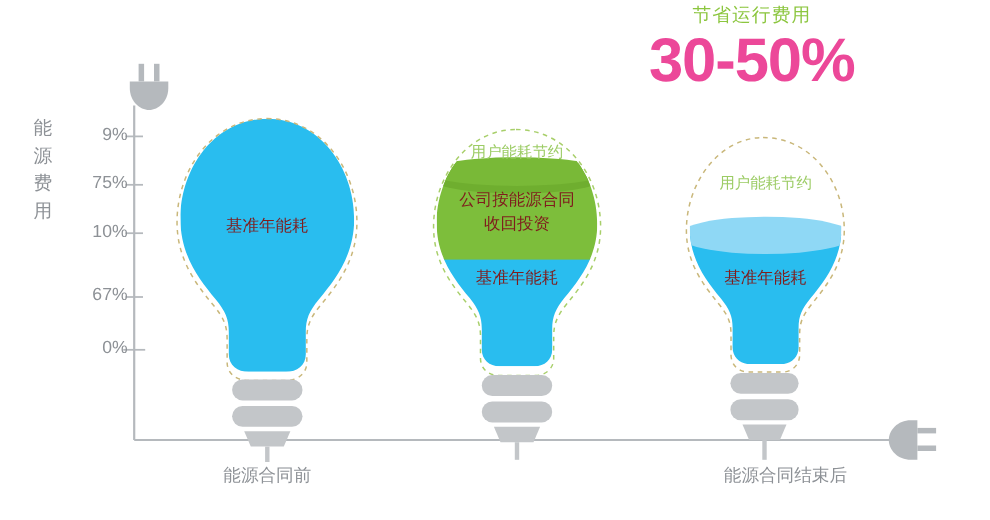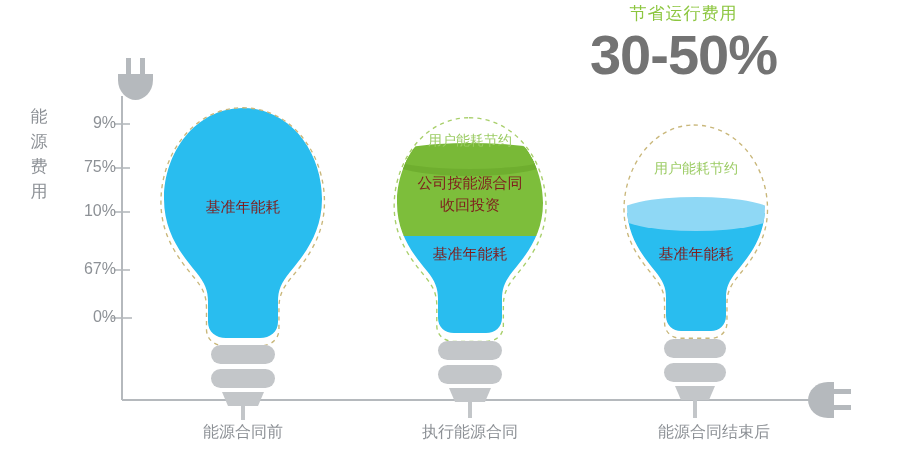--- a/index.html
+++ b/index.html
@@ -13,42 +13,42 @@
   #stage{position:absolute;left:0;top:0;width:825px;height:473px;}
   .svgroot{position:absolute;left:0;top:0;width:900px;height:473px;}
 
   
   .headline{position:absolute;right:48px;top:4px;text-align:center;}
   .headline .sub{
     color:#8cc63f;font-size:17px;letter-spacing:1px;
     line-height:20px;margin:0 0 2px 0;white-space:nowrap;
   }
   .headline .big{
-    color:#737373;font-size:56px;font-weight:bold;line-height:58px;
+    color:#ec4899;font-size:56px;font-weight:bold;line-height:58px;
     letter-spacing:-1px;white-space:nowrap;
   }
 
   
   .ylabel{
     position:absolute;left:26px;top:104px;width:26px;
     color:#8d9196;font-size:17px;line-height:25px;text-align:center;
   }
   .ytick{
     position:absolute;color:#8d9196;font-size:16px;
     text-align:right;width:62px;
   }
   .xtick{
     position:absolute;color:#8d9196;font-size:16px;
     text-align:center;width:200px;top:422px;
   }
 
   
   .blabel{
     position:absolute;text-align:center;width:200px;
-    font-size:15px;line-height:21px;
+    font-size:15px;line-height:21px;font-family:Liberation Mono, monospace;
   }
   .blabel.white{color:#7f1d1d;}
   .blabel.green{color:#9ccc65;font-size:14px;}
 </style>
 </head>
 <body>
 
 <div id="stage">
 
   <svg class="svgroot" viewBox="0 0 900 473">
@@ -174,21 +174,20 @@
 
   <div class="ylabel">能源费用</div>
 
   <div class="ytick" style="left:54px;top:114px;">9%</div>
   <div class="ytick" style="left:54px;top:158px;">75%</div>
   <div class="ytick" style="left:54px;top:202px;">10%</div>
   <div class="ytick" style="left:54px;top:260px;">67%</div>
   <div class="ytick" style="left:54px;top:308px;">0%</div>
 
   <div class="xtick" style="left:143px;">能源合同前</div>
-  <div class="xtick" style="left:370px;">执行能源合同</div>
   <div class="xtick" style="left:614px;">能源合同结束后</div>
 
   <div class="blabel white" style="left:143px;top:196px;">基准年能耗</div>
 
   <div class="blabel green" style="left:370px;top:130px;">用户能耗节约</div>
   <div class="blabel white" style="left:370px;top:172px;">公司按能源合同</div>
   <div class="blabel white" style="left:370px;top:194px;">收回投资</div>
   <div class="blabel white" style="left:370px;top:243px;">基准年能耗</div>
 
   <div class="blabel green" style="left:596px;top:158px;">用户能耗节约</div>

